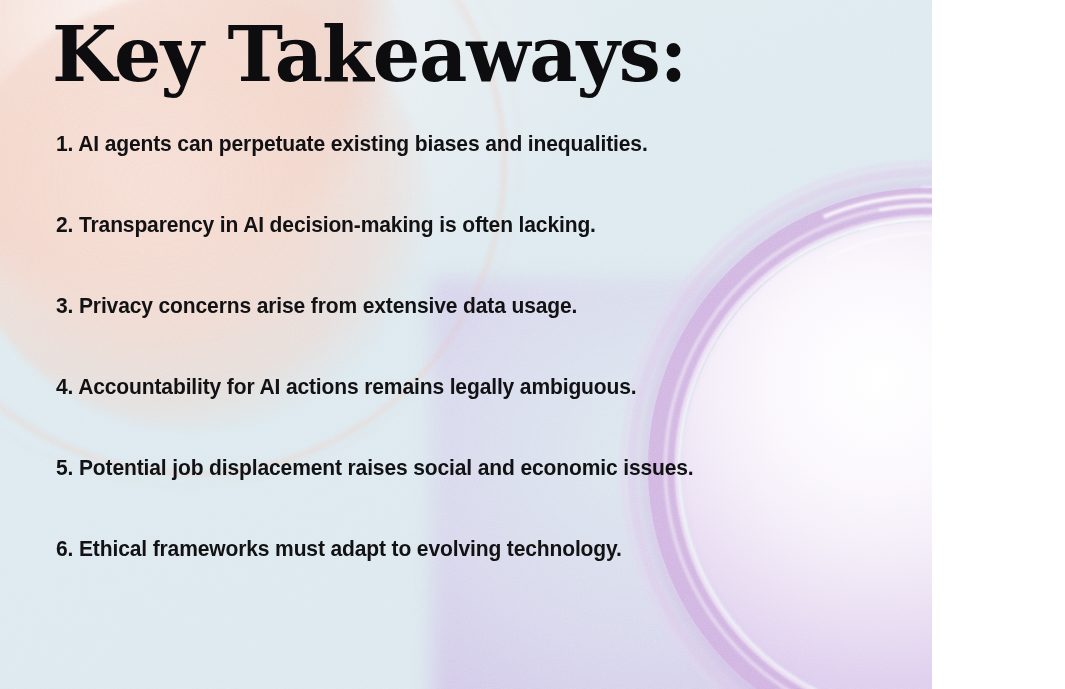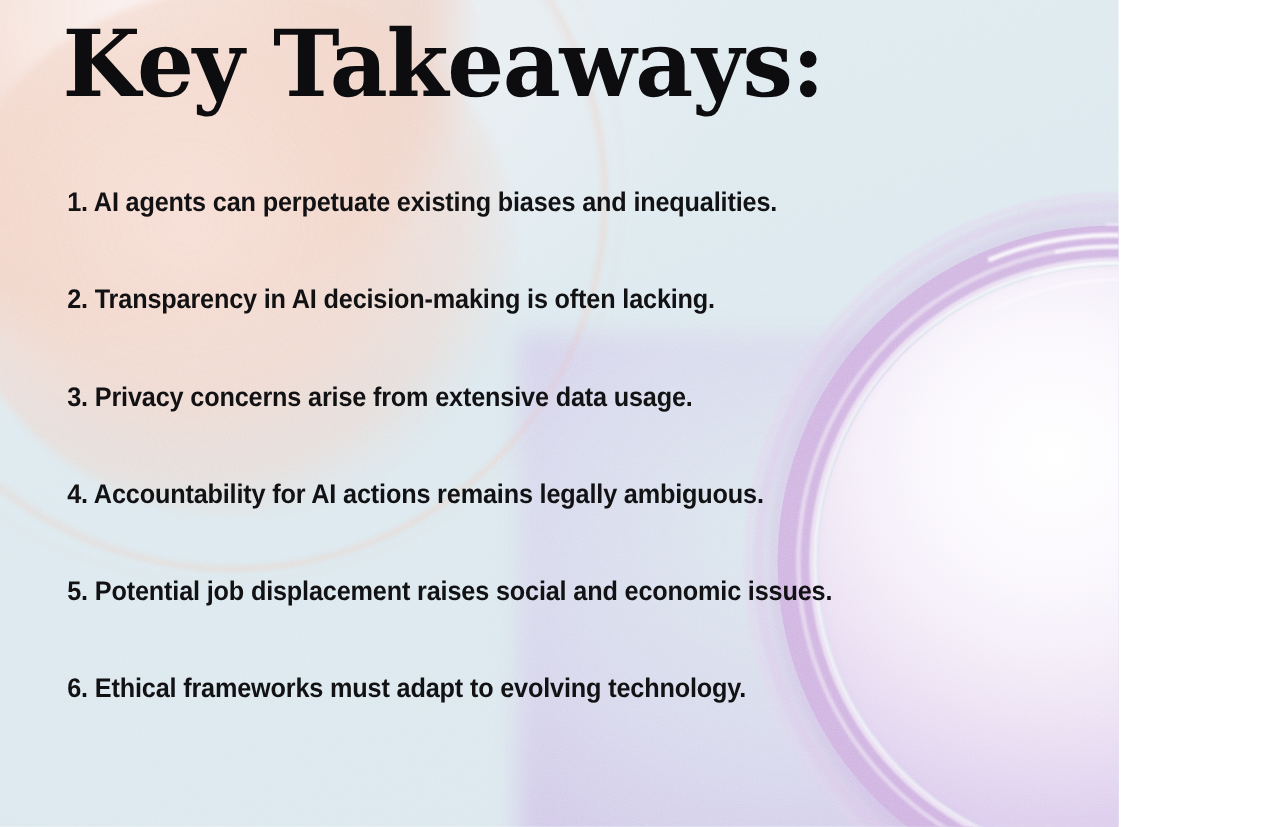--- a/index.html
+++ b/index.html
@@ -226,21 +226,21 @@
     letter-spacing: -1.2px;
     color: #0d0d0f;
     white-space: nowrap;
     transform: scaleX(0.97);
     transform-origin: left center;
   }
 
   .takeaway-list {
     position: absolute;
     left: 56px;
-    top: 154px;
+    top: 129px;
     right: 20px;
     margin: 0;
     padding: 0;
     list-style: none;
   }
 
   .takeaway-item {
     height: 81px;
     margin: 0;
     font-family: "Liberation Sans", "DejaVu Sans", sans-serif;

